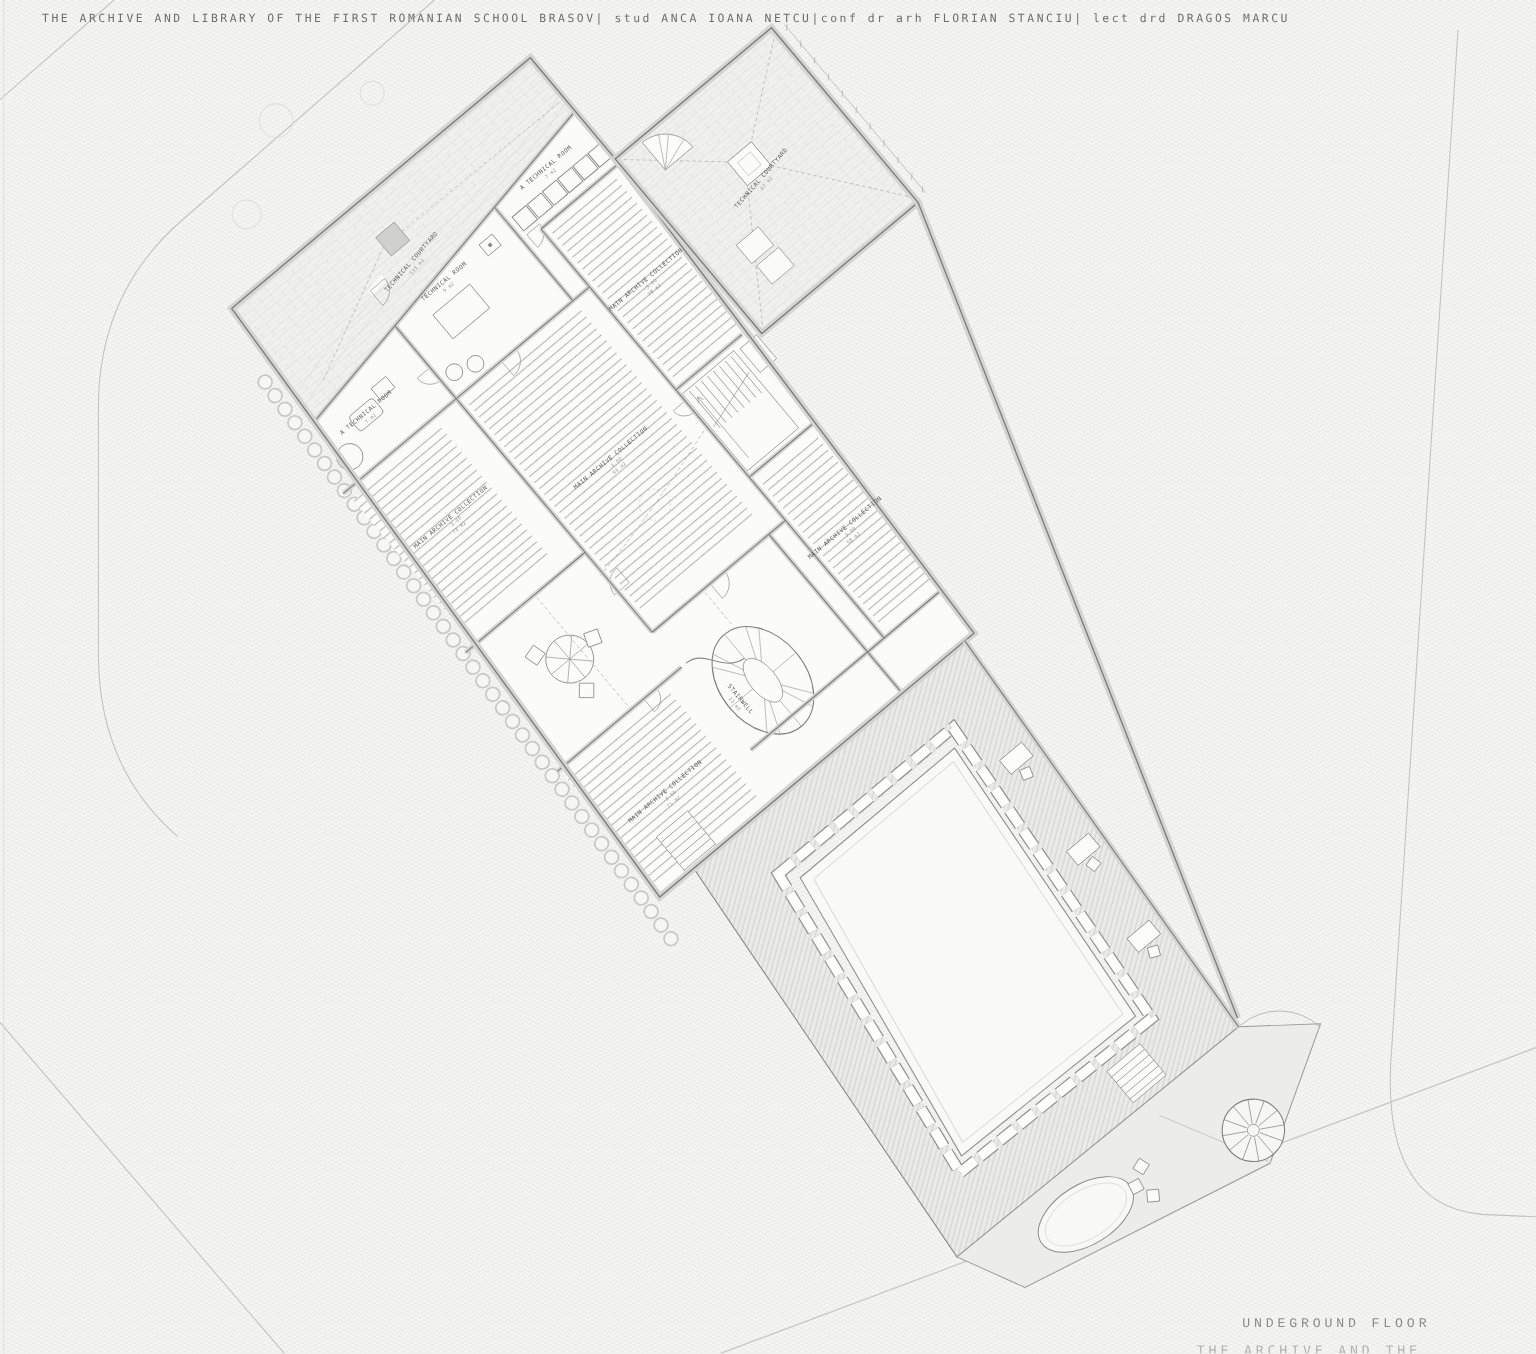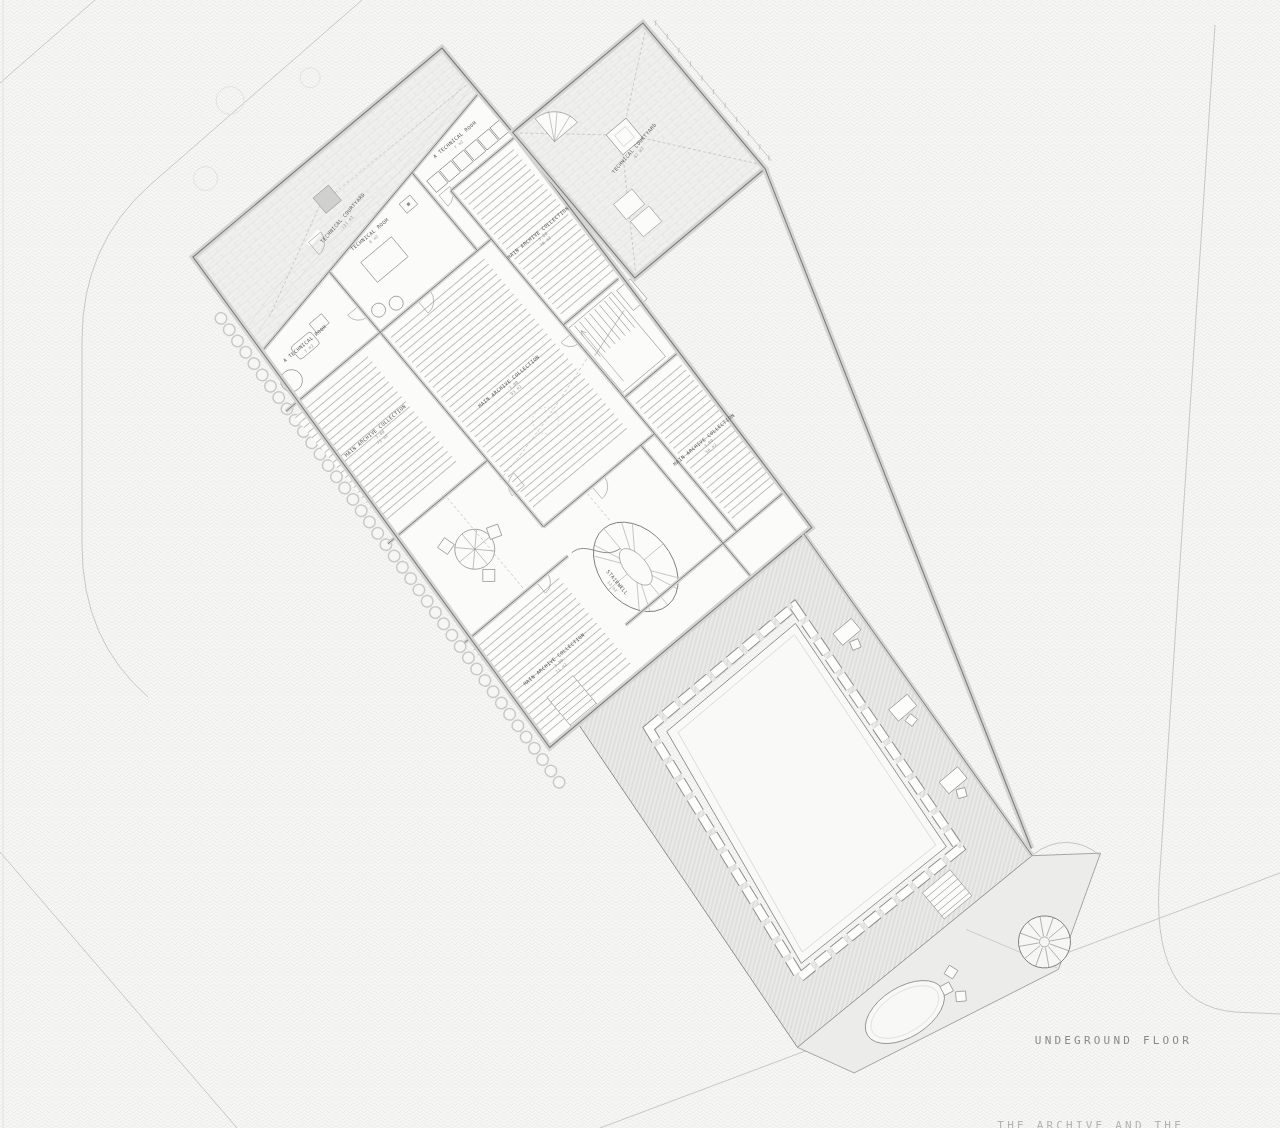--- a/index.html
+++ b/index.html
@@ -1,22 +1,22 @@
 <!DOCTYPE html>
 <html><head>
 <meta charset="utf-8">
 <style>
   html,body{margin:0;padding:0;background:#e9e9e8;}
   #stage{position:relative;width:1280px;height:1128px;overflow:hidden;background:#f6f6f5;
          font-family:"DejaVu Sans Mono","Liberation Mono",monospace;}
   #plan-svg{position:absolute;left:0;top:0;}
   .title-bar{position:absolute;left:35px;top:10px;font-size:9.5px;letter-spacing:2.1px;
              color:#6e6e6e;white-space:nowrap;}
-  .floor-label{position:absolute;right:88px;top:1034px;font-size:11px;letter-spacing:3.2px;
-               color:#8a8a8a;white-space:nowrap;}
+  .floor-label{position:absolute;right:88px;top:1098px;font-size:11px;letter-spacing:3.2px;
+               color:#8a8a8a;white-space:nowrap;font-family:Liberation Mono, monospace;}
   .floor-sublabel{position:absolute;right:96px;top:1119px;font-size:11px;letter-spacing:3.2px;
                color:#b3b3b2;white-space:nowrap;}
   
   text{font-family:"DejaVu Sans Mono","Liberation Mono",monospace;}
   .rl{font-size:5px;letter-spacing:.4px;fill:#5c5c5c;}
   .ra{font-size:4px;letter-spacing:.3px;fill:#949494;}
   .poche{stroke:#d4d4d3;fill:none;stroke-linecap:butt;}
   .ink{stroke:#7b7b7b;fill:none;}
   .dash{stroke:#b5b5b4;stroke-width:.6;fill:none;stroke-dasharray:3 2.2;}
 </style>
@@ -321,16 +321,17 @@
             <text class="ra" y="6">13 m2</text>
       </g>
       <g transform="translate(408,202) rotate(-9)">
         <text class="rl">TECHNICAL COURTYARD</text>
             <text class="ra" y="6">87 m2</text>
       </g>
     </g>
   </g>
 </svg>
 
+<div class="title-bar">THE ARCHIVE AND LIBRARY OF THE FIRST ROMANIAN SCHOOL BRASOV|  stud ANCA IOANA NETCU|conf dr arh FLORIAN STANCIU|  lect drd DRAGOS MARCU</div>
 <div class="floor-label">UNDEGROUND FLOOR</div>
 <div class="floor-sublabel">THE ARCHIVE AND THE</div>
 
 </div>
 
 </body></html>

